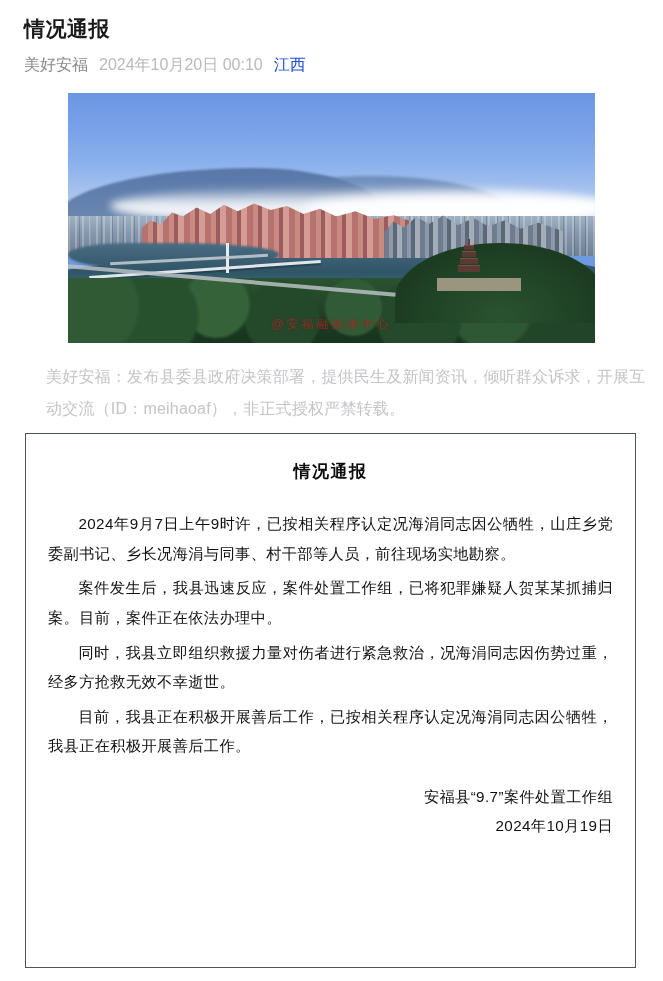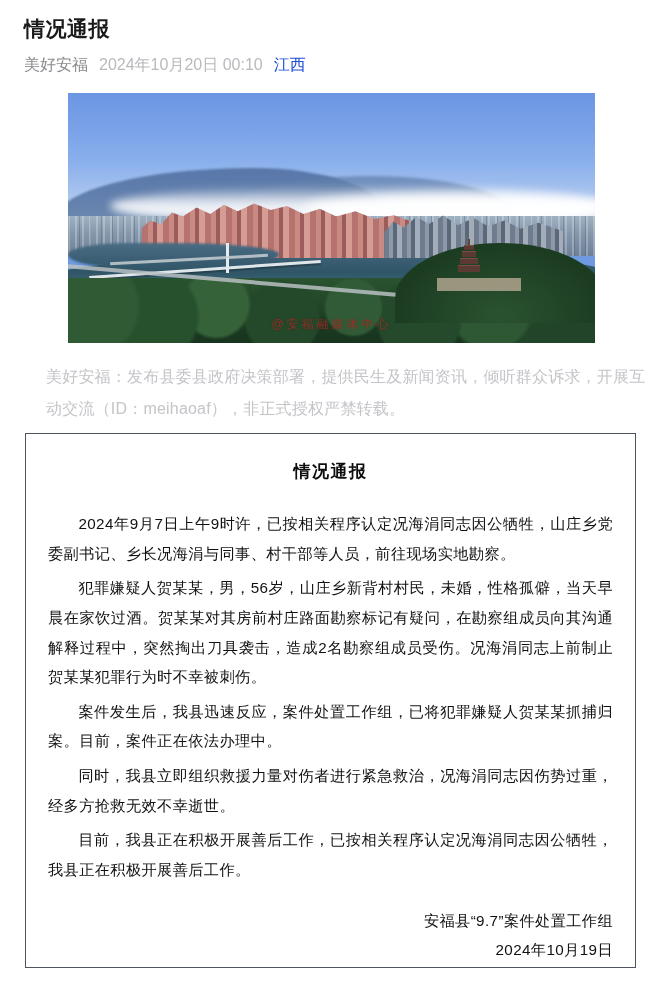--- a/index.html
+++ b/index.html
@@ -300,21 +300,20 @@
     <div class="watermark">@安福融媒体中心</div>
   </div>
 </div>
 
 <div class="photo-caption">美好安福：发布县委县政府决策部署，提供民生及新闻资讯，倾听群众诉求，开展互动交流（ID：meihaoaf），非正式授权严禁转载。</div>
 
 <div class="doc-card">
   <div class="doc-title">情况通报</div>
   <div class="doc-body">
     <p>2024年9月7日上午9时许，已按相关程序认定况海涓同志因公牺牲，山庄乡党委副书记、乡长况海涓与同事、村干部等人员，前往现场实地勘察。</p>
-    <p>犯罪嫌疑人贺某某，男，56岁，山庄乡新背村村民，未婚，性格孤僻，当天早晨在家饮过酒。贺某某对其房前村庄路面勘察标记有疑问，在勘察组成员向其沟通解释过程中，突然掏出刀具袭击，造成2名勘察组成员受伤。况海涓同志上前制止贺某某犯罪行为时不幸被刺伤。</p>
     <p>案件发生后，我县迅速反应，案件处置工作组，已将犯罪嫌疑人贺某某抓捕归案。目前，案件正在依法办理中。</p>
     <p>同时，我县立即组织救援力量对伤者进行紧急救治，况海涓同志因伤势过重，经多方抢救无效不幸逝世。</p>
     <p>目前，我县正在积极开展善后工作，已按相关程序认定况海涓同志因公牺牲，我县正在积极开展善后工作。</p>
   </div>
   <div class="doc-sign">
     <div>安福县“9.7”案件处置工作组</div>
     <div>2024年10月19日</div>
   </div>
 </div>
 

